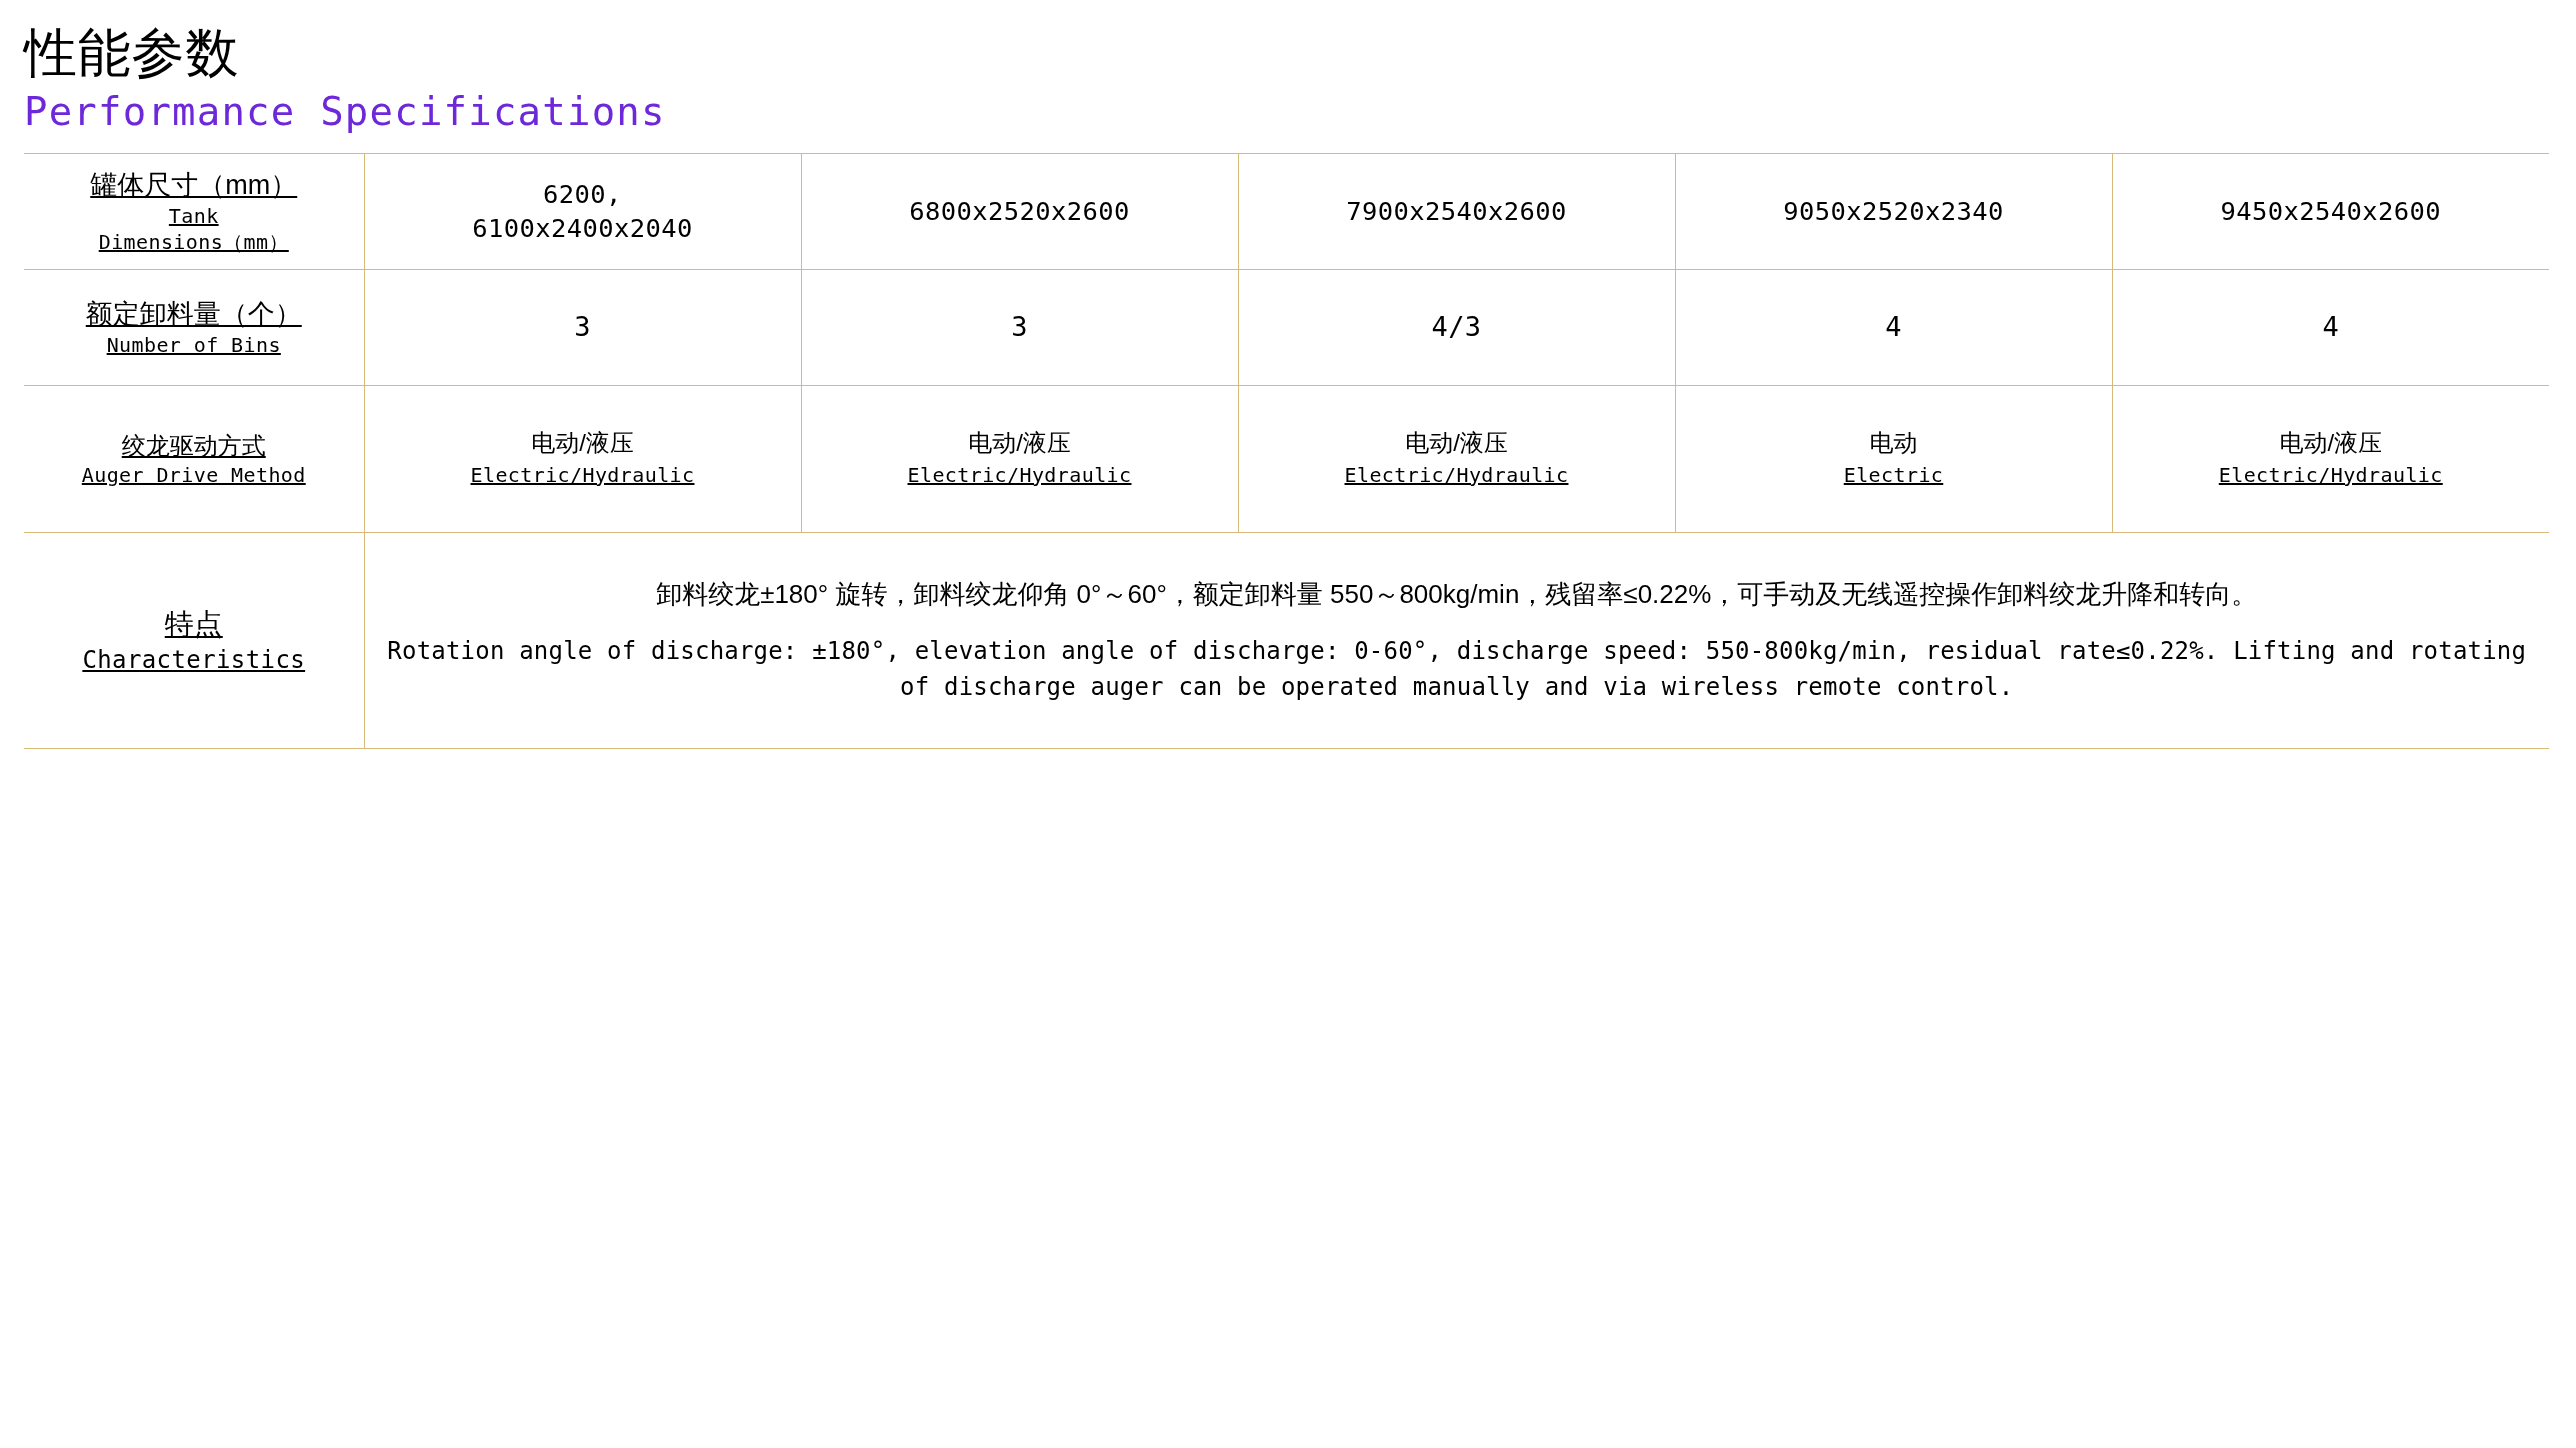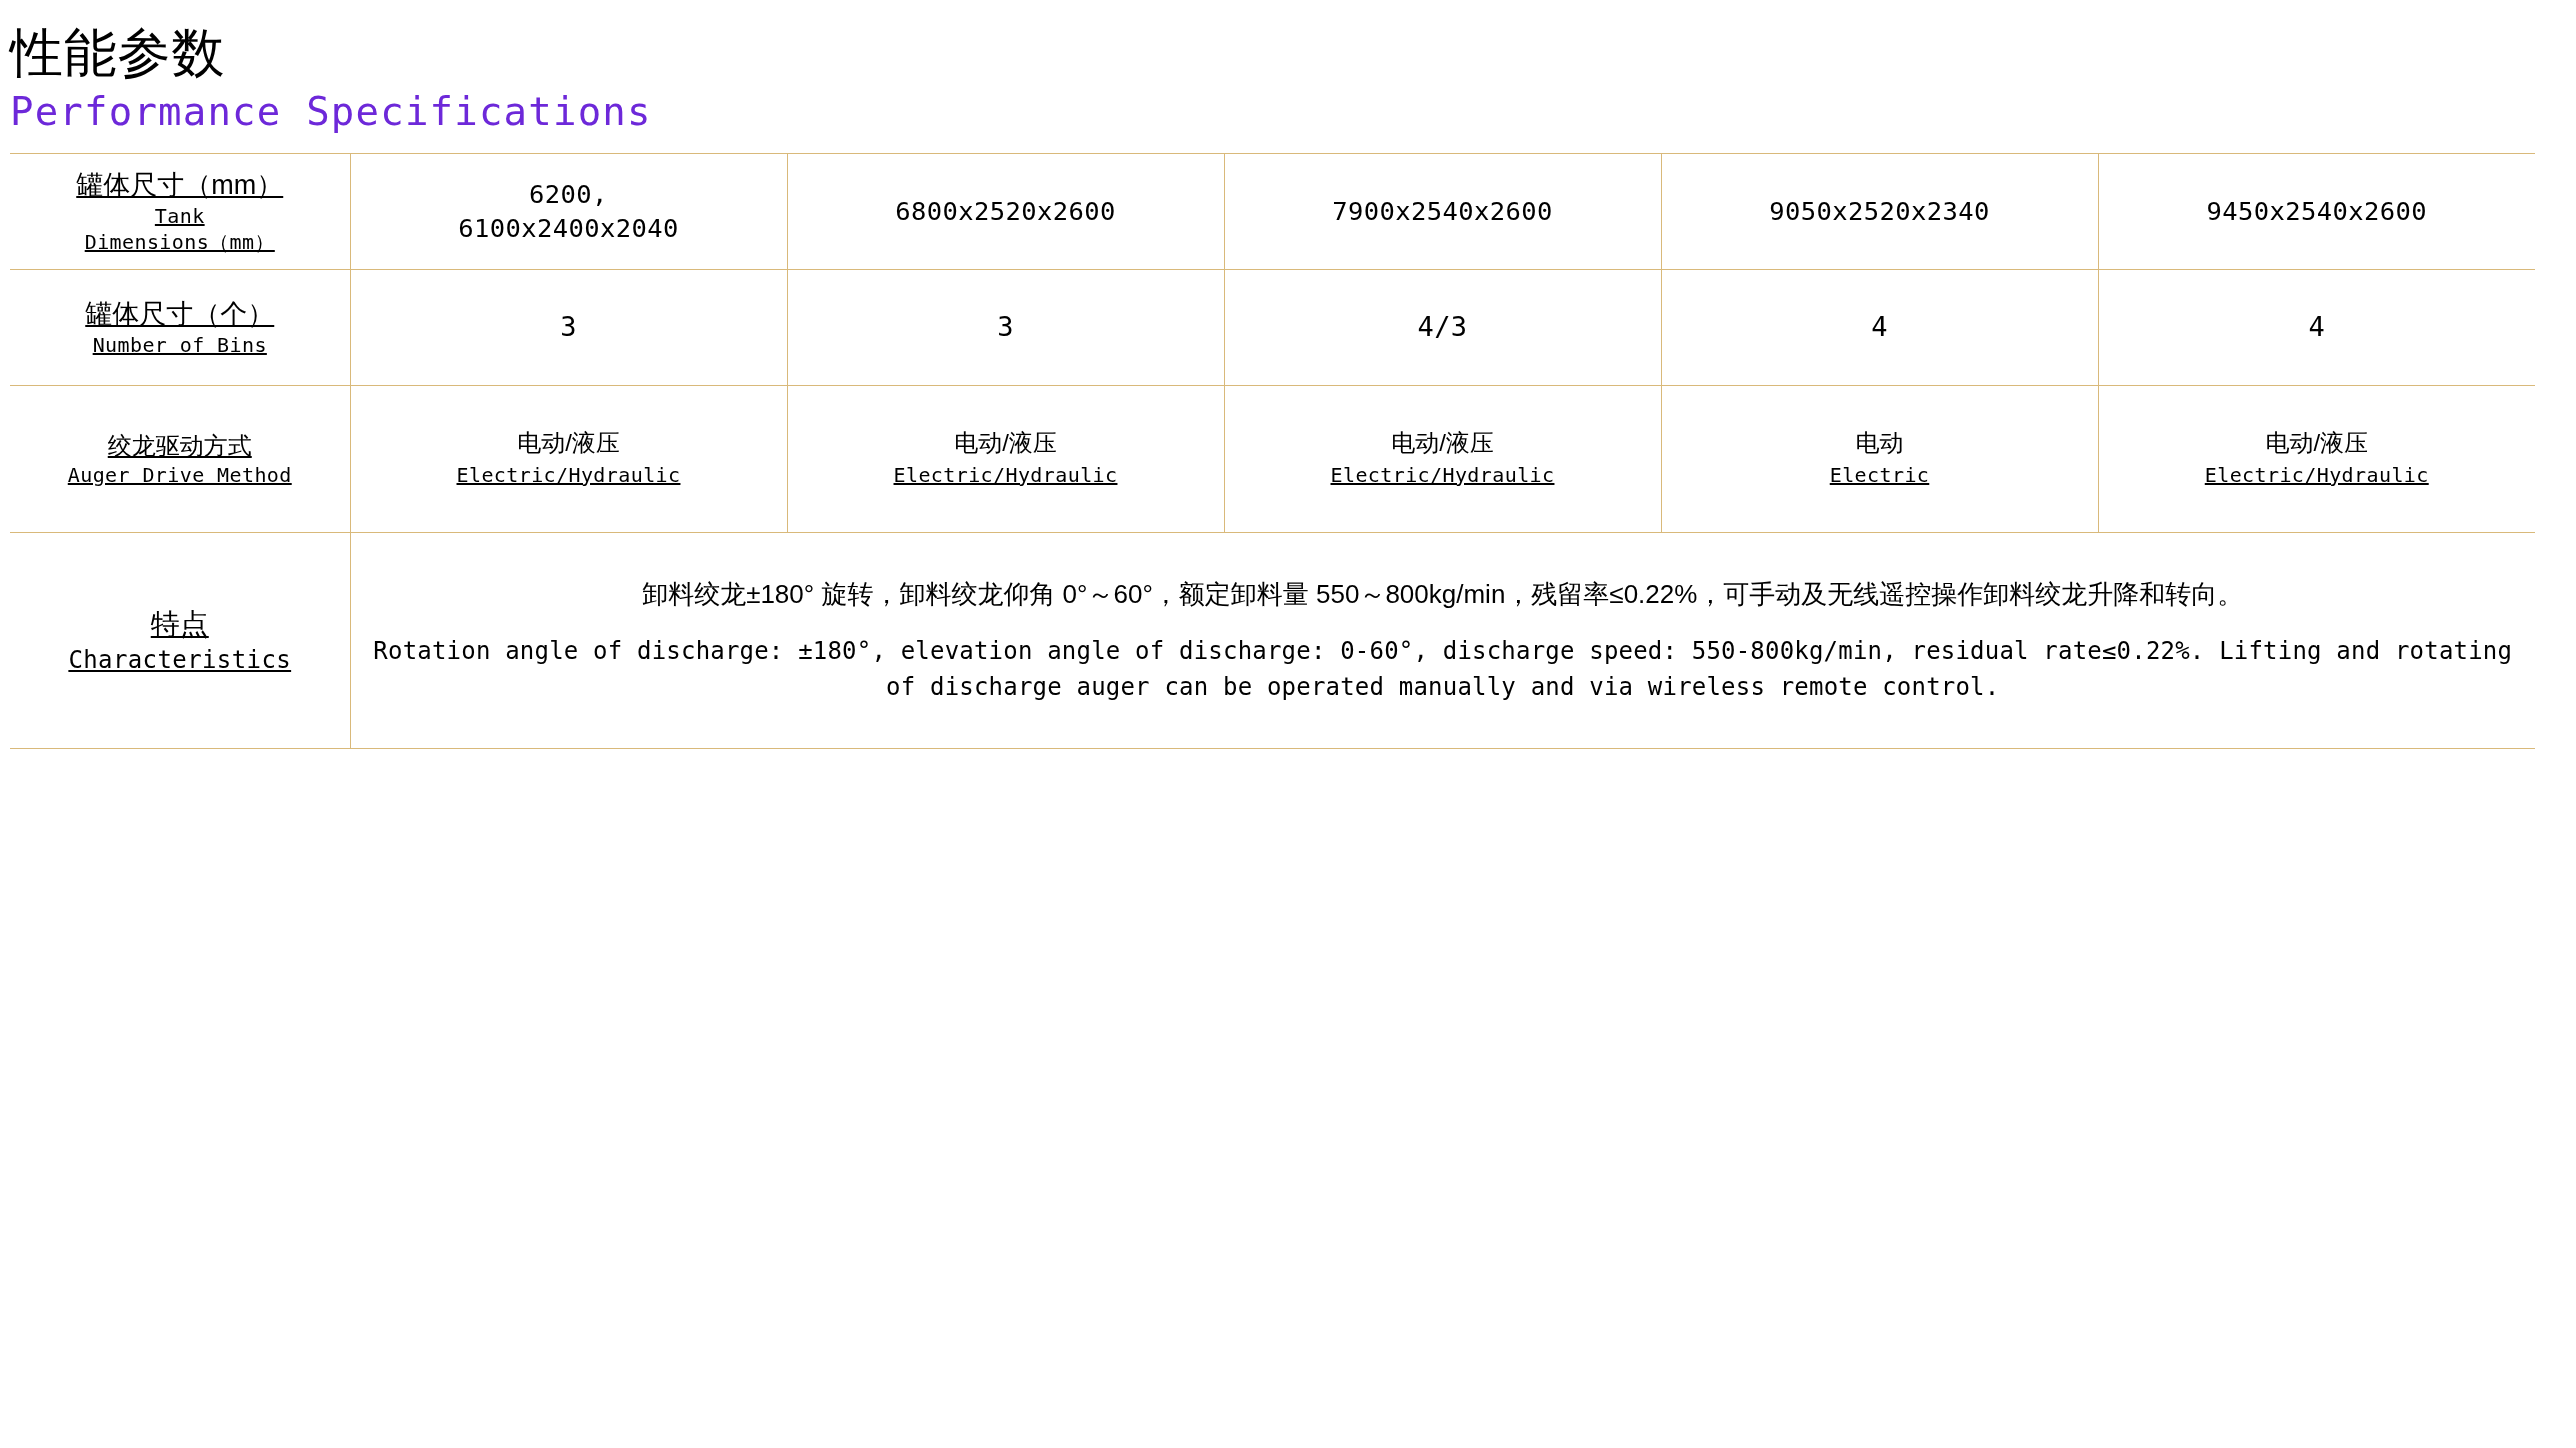--- a/index.html
+++ b/index.html
@@ -12,21 +12,21 @@
     height: 1449px;
     font-family: "Liberation Serif", serif;
     color: #000000;
     overflow: hidden;
   }
   .page {
     position: relative;
     width: 2576px;
     height: 1197px;
     box-sizing: border-box;
-    padding: 20px 26px 0 10px;
+    padding: 20px 26px 0 24px;
   }
   .title-cn {
     font-family: "Liberation Sans", sans-serif;
     font-size: 53px;
     line-height: 66px;
     letter-spacing: 0.8px;
     color: #000;
   }
   .title-en {
     font-family: "DejaVu Sans Mono", monospace;
@@ -168,21 +168,21 @@
         <td>
           <div class="val dims">9050x2520x2340</div>
         </td>
         <td>
           <div class="val dims">9450x2540x2600</div>
         </td>
       </tr>
 
       <tr style="height:116px;">
         <td>
-          <div class="lbl-cn">罐体尺寸（个）</div>
+          <div class="lbl-cn">额定卸料量（个）</div>
           <div class="lbl-en">Number of Bins</div>
         </td>
         <td>
           <div class="val">3</div>
         </td>
         <td>
           <div class="val">3</div>
         </td>
         <td>
           <div class="val">4/3</div>

